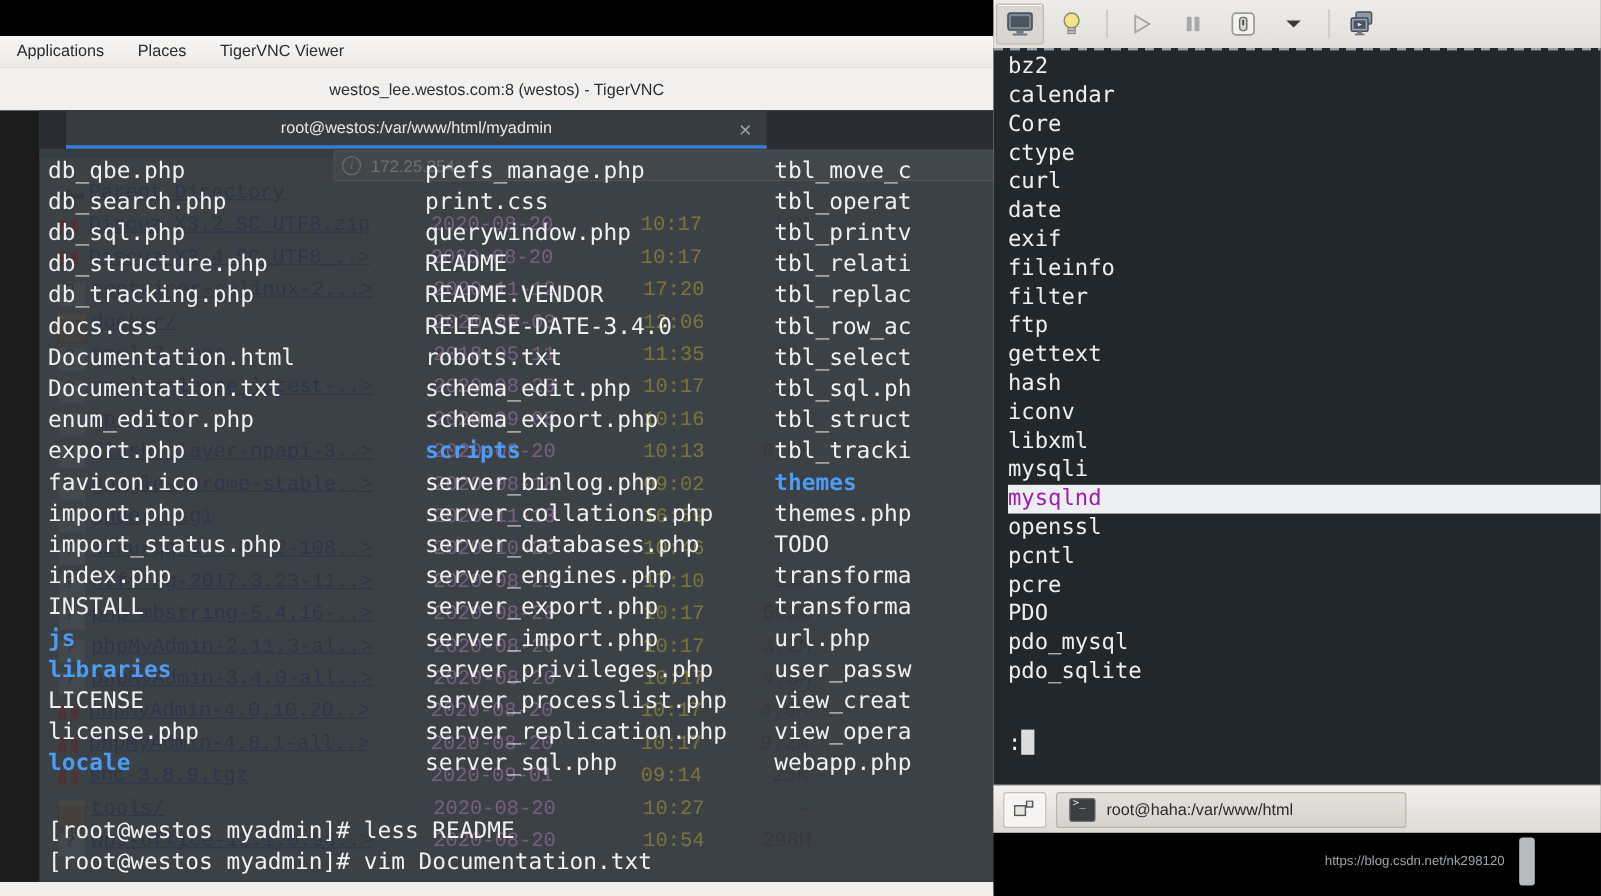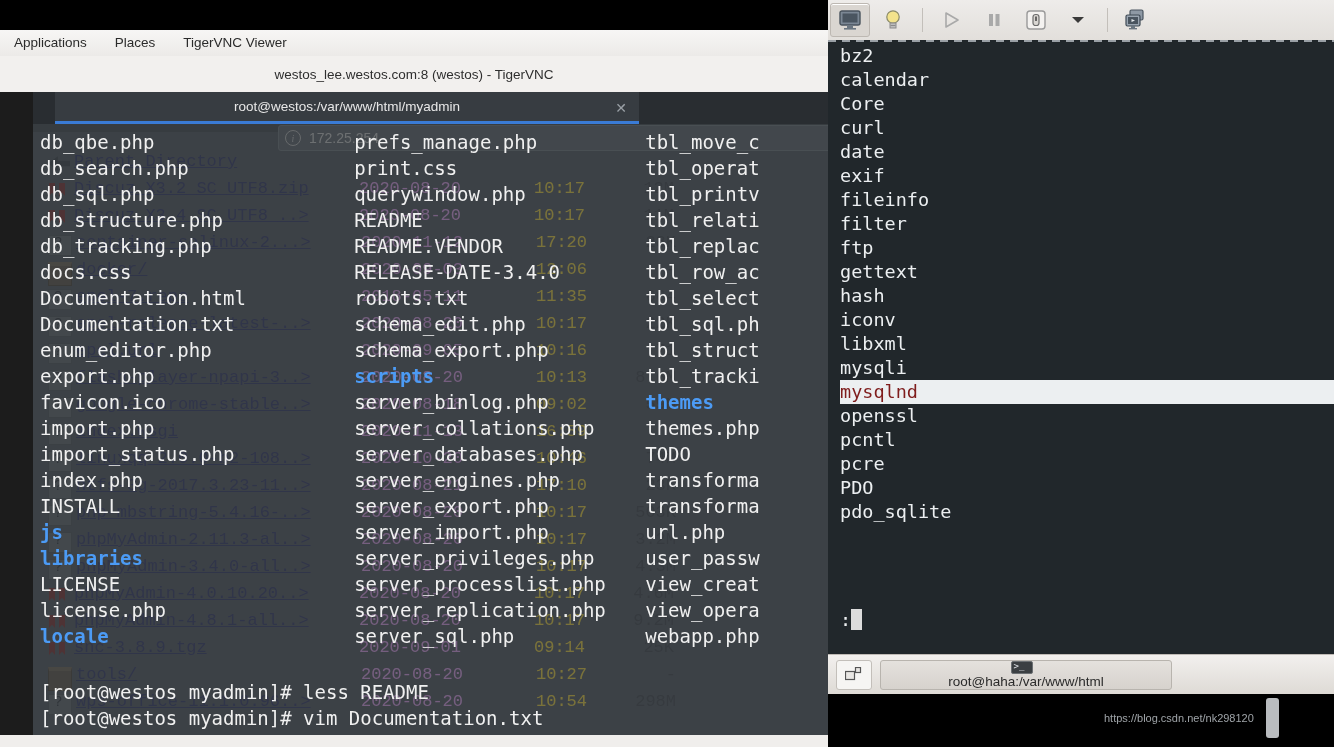--- a/index.html
+++ b/index.html
@@ -129,35 +129,35 @@
     position:absolute;left:0;top:40px;width:506px;height:614px;
     background:#21272b;
     font-family:"DejaVu Sans Mono","Liberation Mono",monospace;
     font-size:18.5px;line-height:24px;color:#eceff1;
     overflow:hidden;
   }
   #rt-screen .dash-top{position:absolute;left:0;top:0;width:506px;height:2px;
     background:repeating-linear-gradient(90deg,#9aa0a6 0 8px,transparent 8px 14px);}
   #rt-list{position:absolute;left:12px;top:4px;width:494px;}
   #rt-list .m{white-space:pre;height:24px;}
-  #rt-list .m.hl{background:#eceff1;color:#7f1d1d;padding-left:0;}
+  #rt-list .m.hl{background:#eceff1;color:#a21caf;padding-left:0;}
   #rt-prompt{position:absolute;left:12px;top:568px;white-space:pre;}
   #rt-taskbar{
     position:absolute;left:0;top:654px;width:506px;height:40px;
     background:linear-gradient(#f2f0ee,#dedad5);
     border-top:1px solid #bfbab5;
     display:flex;align-items:center;padding:0 8px;box-sizing:border-box;
   }
   .tsk-show{width:34px;height:28px;background:#f6f5f3;border:1px solid #c3bfba;border-radius:3px;display:flex;align-items:center;justify-content:center;}
   .tsk-item{
     height:28px;margin-left:8px;min-width:270px;
     background:linear-gradient(#e4e1dd,#d6d2cd);
     border:1px solid #b8b4ae;border-radius:3px;
     display:flex;align-items:center;padding:0 10px;
-    font-size:13.5px;color:#2b2b2b;flex-direction:column;
+    font-size:13.5px;color:#2b2b2b;
   }
   .tsk-item .tico{width:20px;height:18px;background:#3b3f42;border:1px solid #6c7073;margin-right:9px;position:relative;border-radius:2px;}
   .tsk-item .tico:after{content:">_";position:absolute;left:2px;top:-1px;font-size:9px;color:#dfe3e6;font-family:"DejaVu Sans Mono",monospace;}
   #rt-bottomblack{left:828px;top:694px;width:506px;height:53px;background:#000;}
 
   
   #watermark{
     left:1104px;top:712px;font-size:11px;color:#9fa4a8;
     font-family:"Liberation Sans",sans-serif;
   }
@@ -413,36 +413,38 @@
       </svg>
     </div>
   </div>
 
   <div id="rt-screen">
     <div class="dash-top"></div>
     <div id="rt-list">
         <div class="m">bz2</div>
         <div class="m">calendar</div>
         <div class="m">Core</div>
+        <div class="m">ctype</div>
         <div class="m">curl</div>
         <div class="m">date</div>
         <div class="m">exif</div>
         <div class="m">fileinfo</div>
         <div class="m">filter</div>
         <div class="m">ftp</div>
         <div class="m">gettext</div>
         <div class="m">hash</div>
         <div class="m">iconv</div>
         <div class="m">libxml</div>
         <div class="m">mysqli</div>
         <div class="m hl">mysqlnd</div>
         <div class="m">openssl</div>
         <div class="m">pcntl</div>
         <div class="m">pcre</div>
         <div class="m">PDO</div>
+        <div class="m">pdo_mysql</div>
         <div class="m">pdo_sqlite</div>
       </div>
     <div id="rt-prompt"><span>:</span><span class="cursorblk"></span></div>
   </div>
 
   <div id="rt-taskbar">
     <div class="tsk-show">
       <svg width="18" height="16" viewBox="0 0 18 16">
         <rect x="0.5" y="4.5" width="9" height="8" fill="#e9e7e4" stroke="#555" stroke-width="1.2"></rect>
         <rect x="10.5" y="0.5" width="5" height="5" fill="#e9e7e4" stroke="#555" stroke-width="1.2"></rect>

